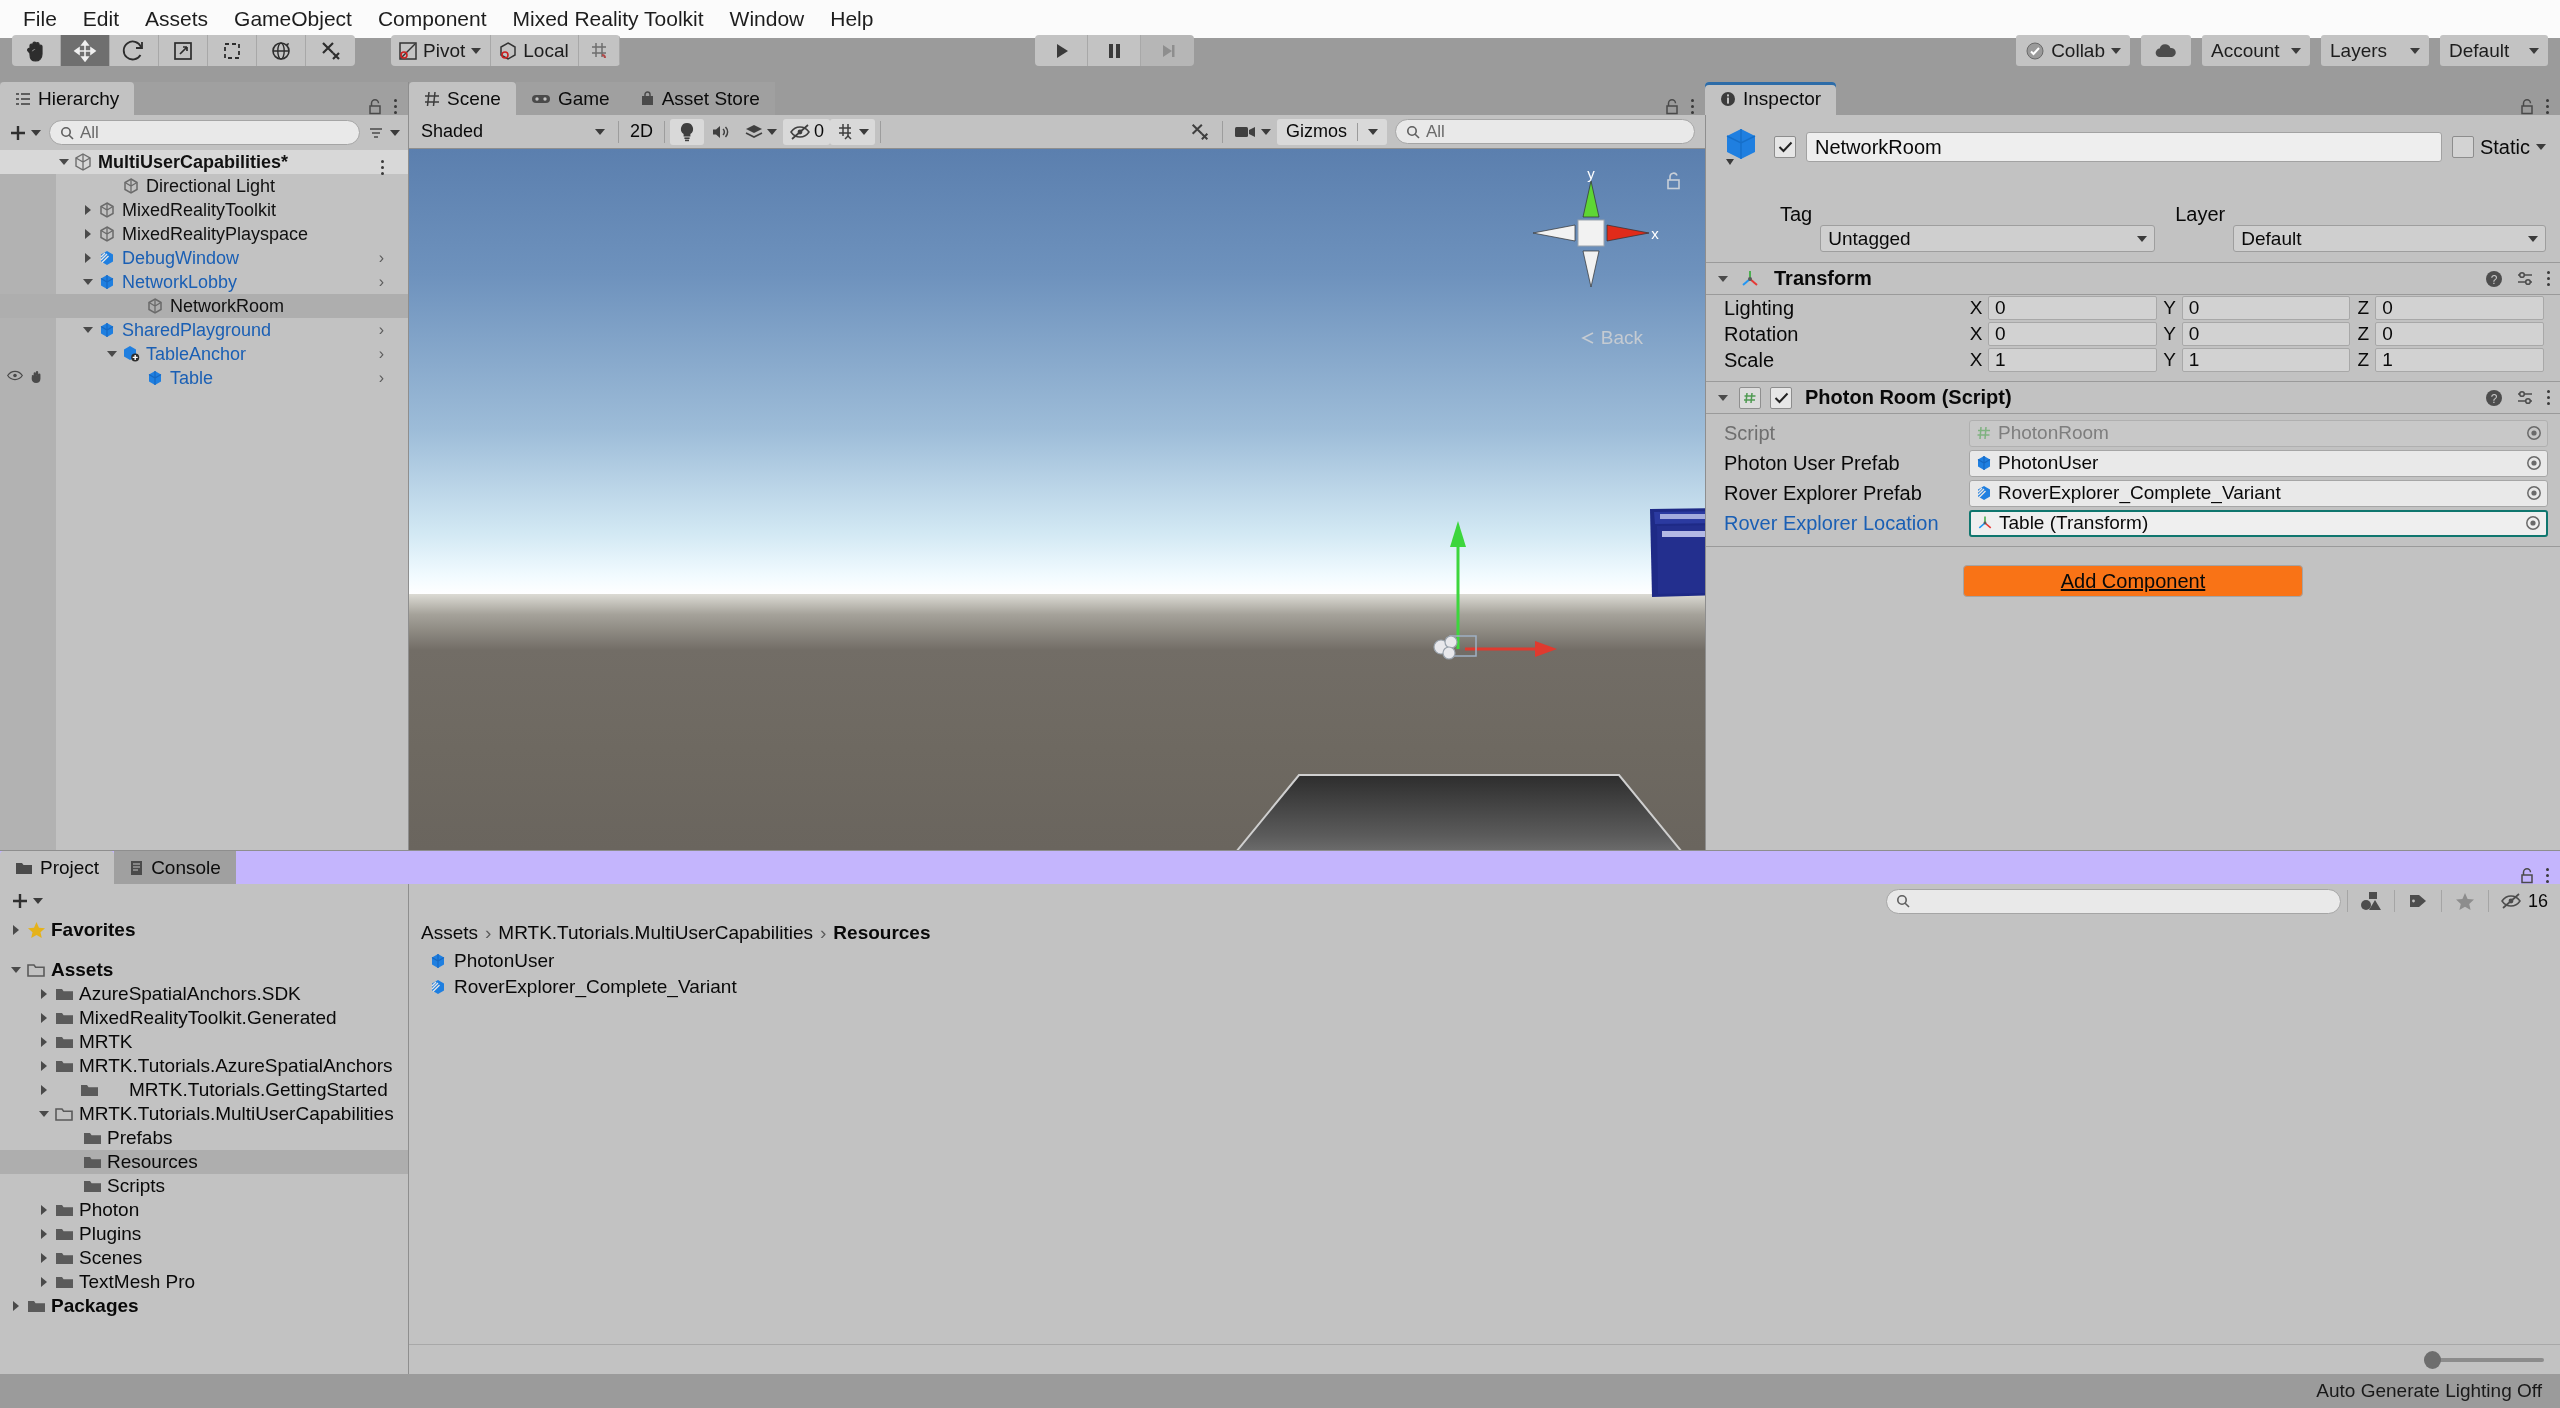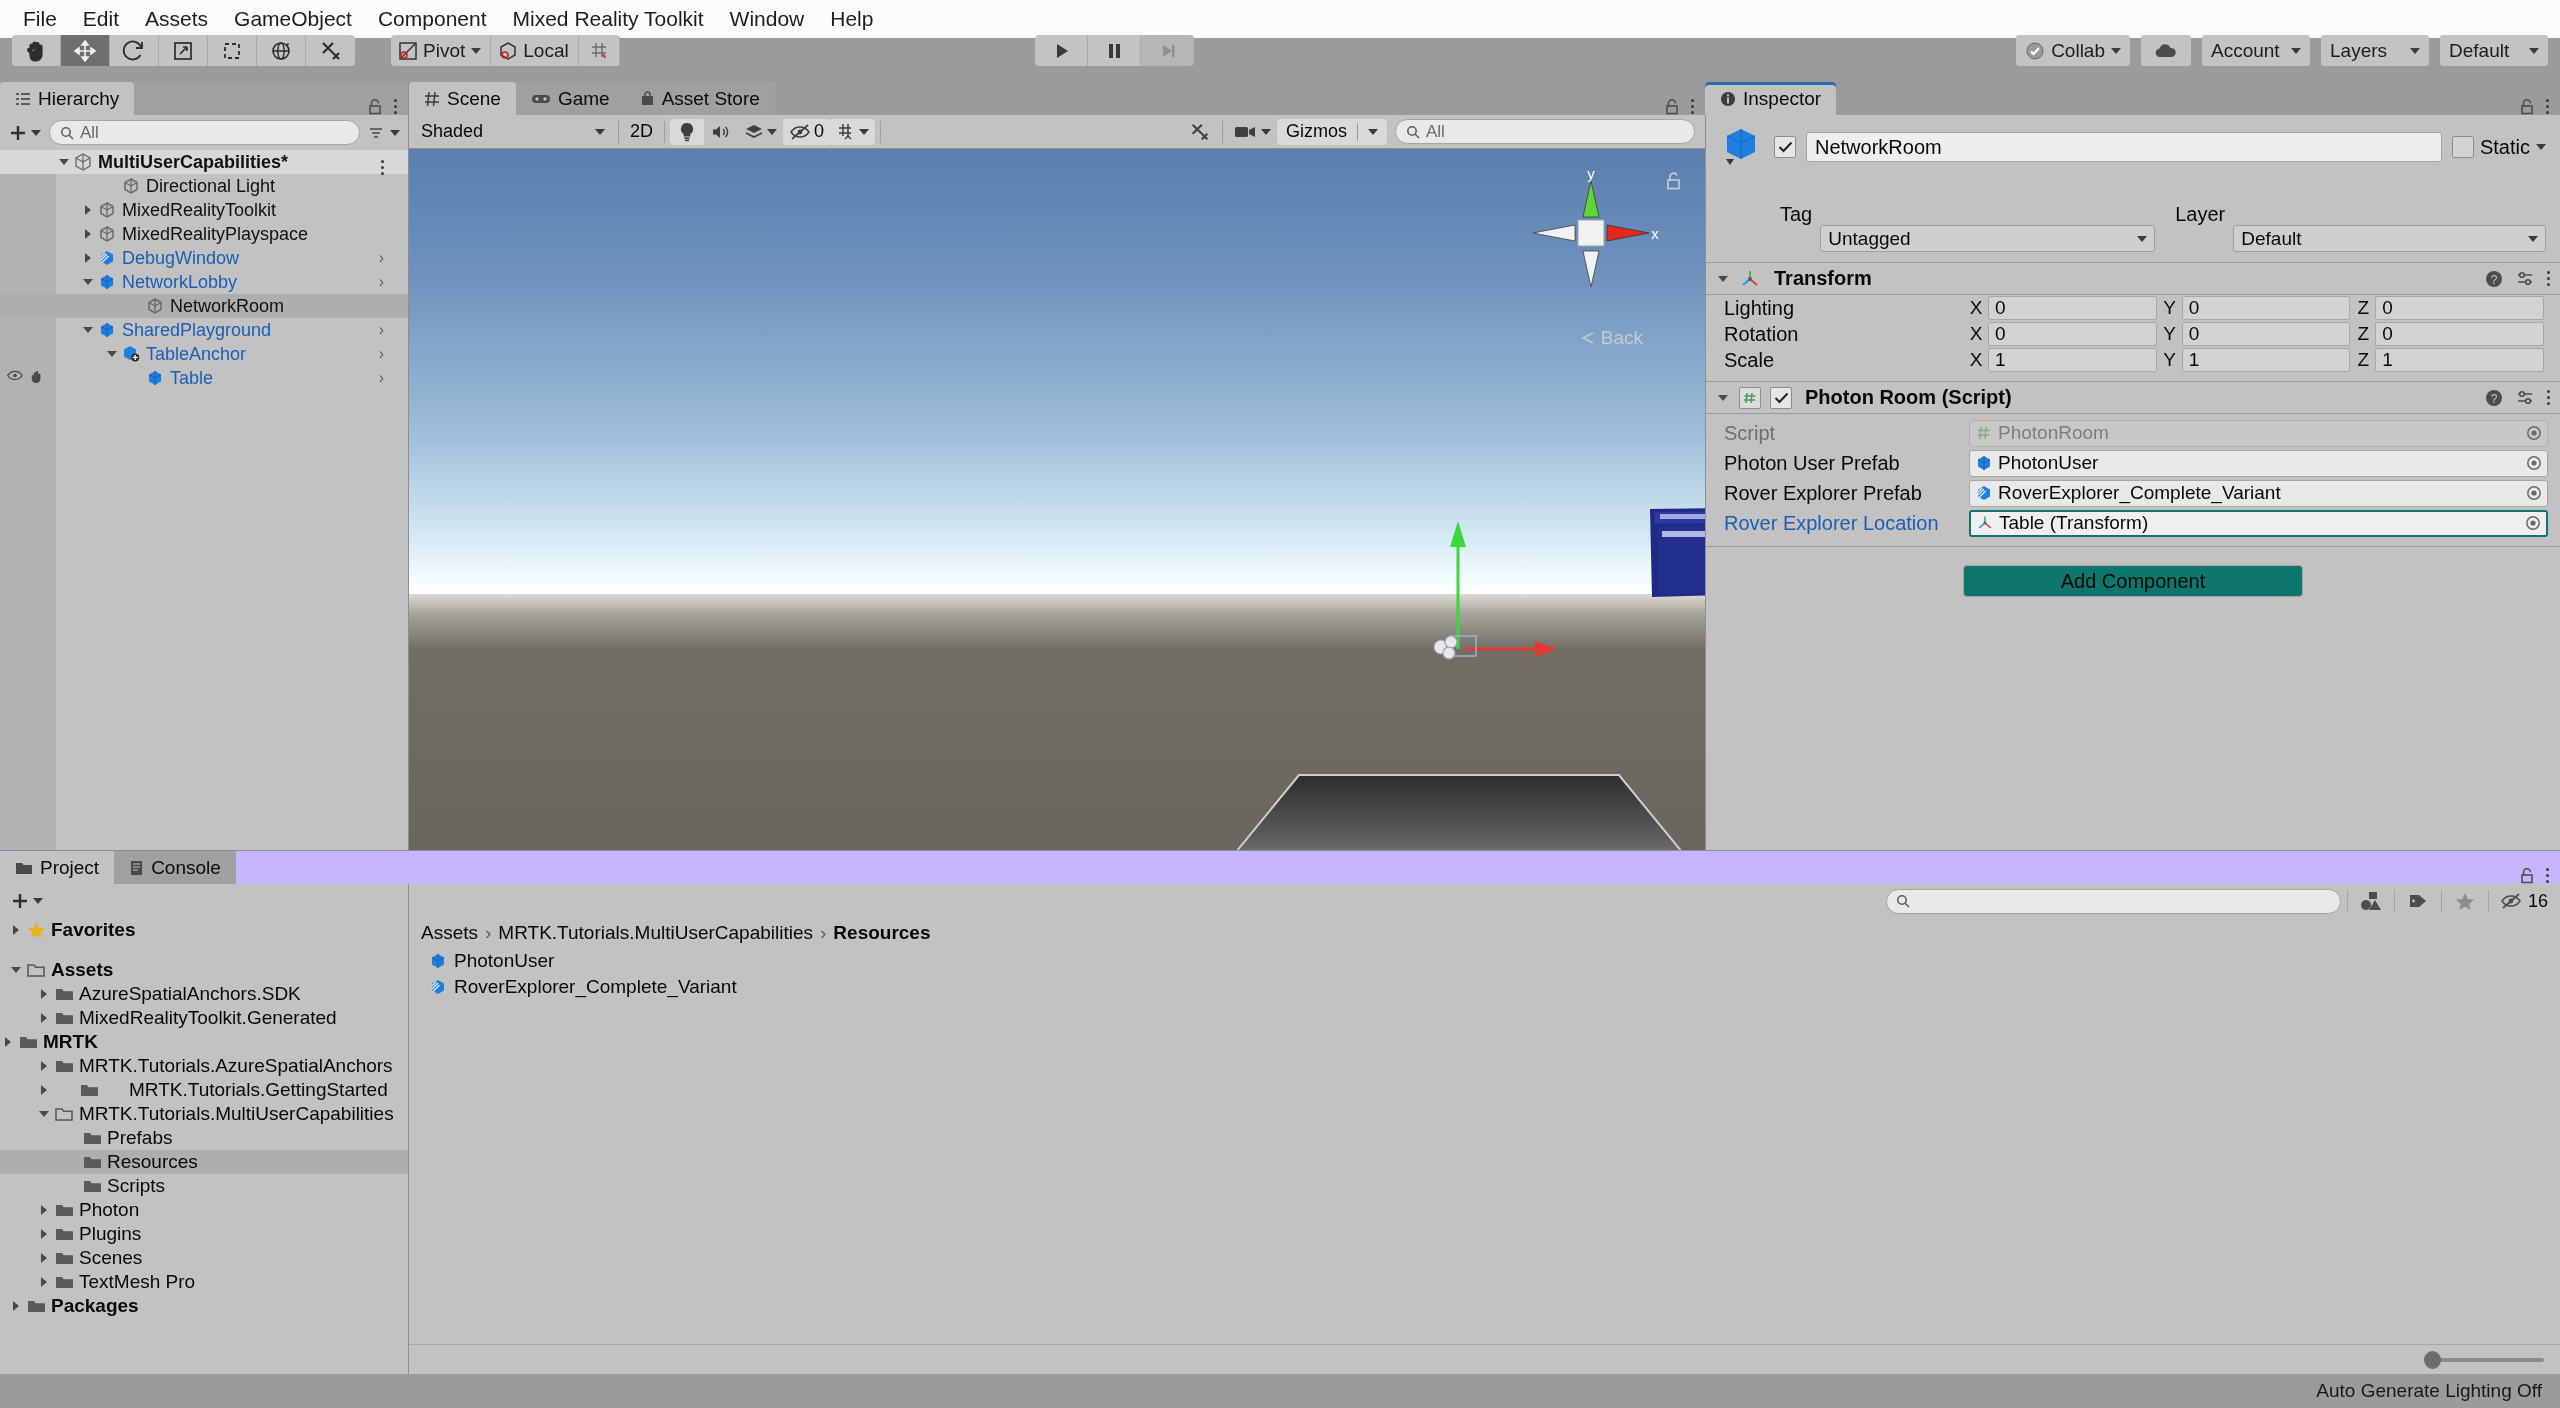--- a/index.html
+++ b/index.html
@@ -148,22 +148,22 @@
             display:flex; align-items:center; padding:0 6px; font-size:19px; }
   .objrow{ height:30px; display:flex; align-items:center; padding:0 12px 0 18px; font-size:20px; }
   .objrow .plabel{ width:245px; flex:0 0 245px; }
   .objfield{ flex:1 1 auto; height:27px; background:#e9e9e9; border:1px solid #a6a6a6; border-radius:3px;
              display:flex; align-items:center; gap:4px; padding:0 2px 0 4px; font-size:19px; position:relative;}
   .objfield.readonly{ background:#c8c8c8; color:#7e7e7e; border-color:#b0b0b0;}
   .objfield.focus{ border:2px solid #0f766e; background:#efefef; }
   .objfield .obtn{ margin-left:auto; width:22px; height:22px; display:flex; align-items:center;
                    justify-content:center; flex:0 0 22px;}
   .addcomp-wrap{ display:flex; justify-content:center; padding:18px 0 0 0; }
-  .addcomp{ width:340px; height:32px; background:#0f766e; border:1px solid #a4a4a4; border-radius:4px;
-            display:flex; align-items:center; justify-content:center; font-size:20px; }
+  .addcomp{ width:340px; height:32px; background:#f97316; border:1px solid #a4a4a4; border-radius:4px;
+            display:flex; align-items:center; justify-content:center; font-size:20px;text-decoration:underline; }
   .compsep{ height:1px; background:#9a9a9a; margin-top:8px; }
 
   
   .bottom{ flex:0 0 524px; display:flex; flex-direction:column; background:#c2c2c2;
            border-top:1px solid #8e8e8e; }
   .projbody{ flex:1 1 auto; display:flex; min-height:0; }
   .projleft{ width:409px; flex:0 0 409px; background:#c2c2c2; border-right:1px solid #8e8e8e;
              display:flex; flex-direction:column; }
   .projtools{ height:34px; display:flex; align-items:center; padding:0 10px; gap:6px; }
   .projright{ flex:1 1 auto; display:flex; flex-direction:column; min-width:0; }
@@ -1042,21 +1042,21 @@
               <span class="arrow">
                 <span class="tri-r-sm"></span>
               </span>
               <span class="fold">
                 <svg width="19" height="16" viewBox="0 0 19 16">
                   <path d="M1 3h6l1.6 2.2H18V14H1z" fill="#5a5a5a"></path>
                 </svg>
               </span>
               <span class="lbl">MixedRealityToolkit.Generated</span>
             </div>
-            <div class="trow" style=" font-weight: bold;">
+            <div class="trow" style="padding-left: 36px;">
               <span class="arrow">
                 <span class="tri-r-sm"></span>
               </span>
               <span class="fold">
                 <svg width="19" height="16" viewBox="0 0 19 16">
                   <path d="M1 3h6l1.6 2.2H18V14H1z" fill="#5a5a5a"></path>
                 </svg>
               </span>
               <span class="lbl">MRTK</span>
             </div>

